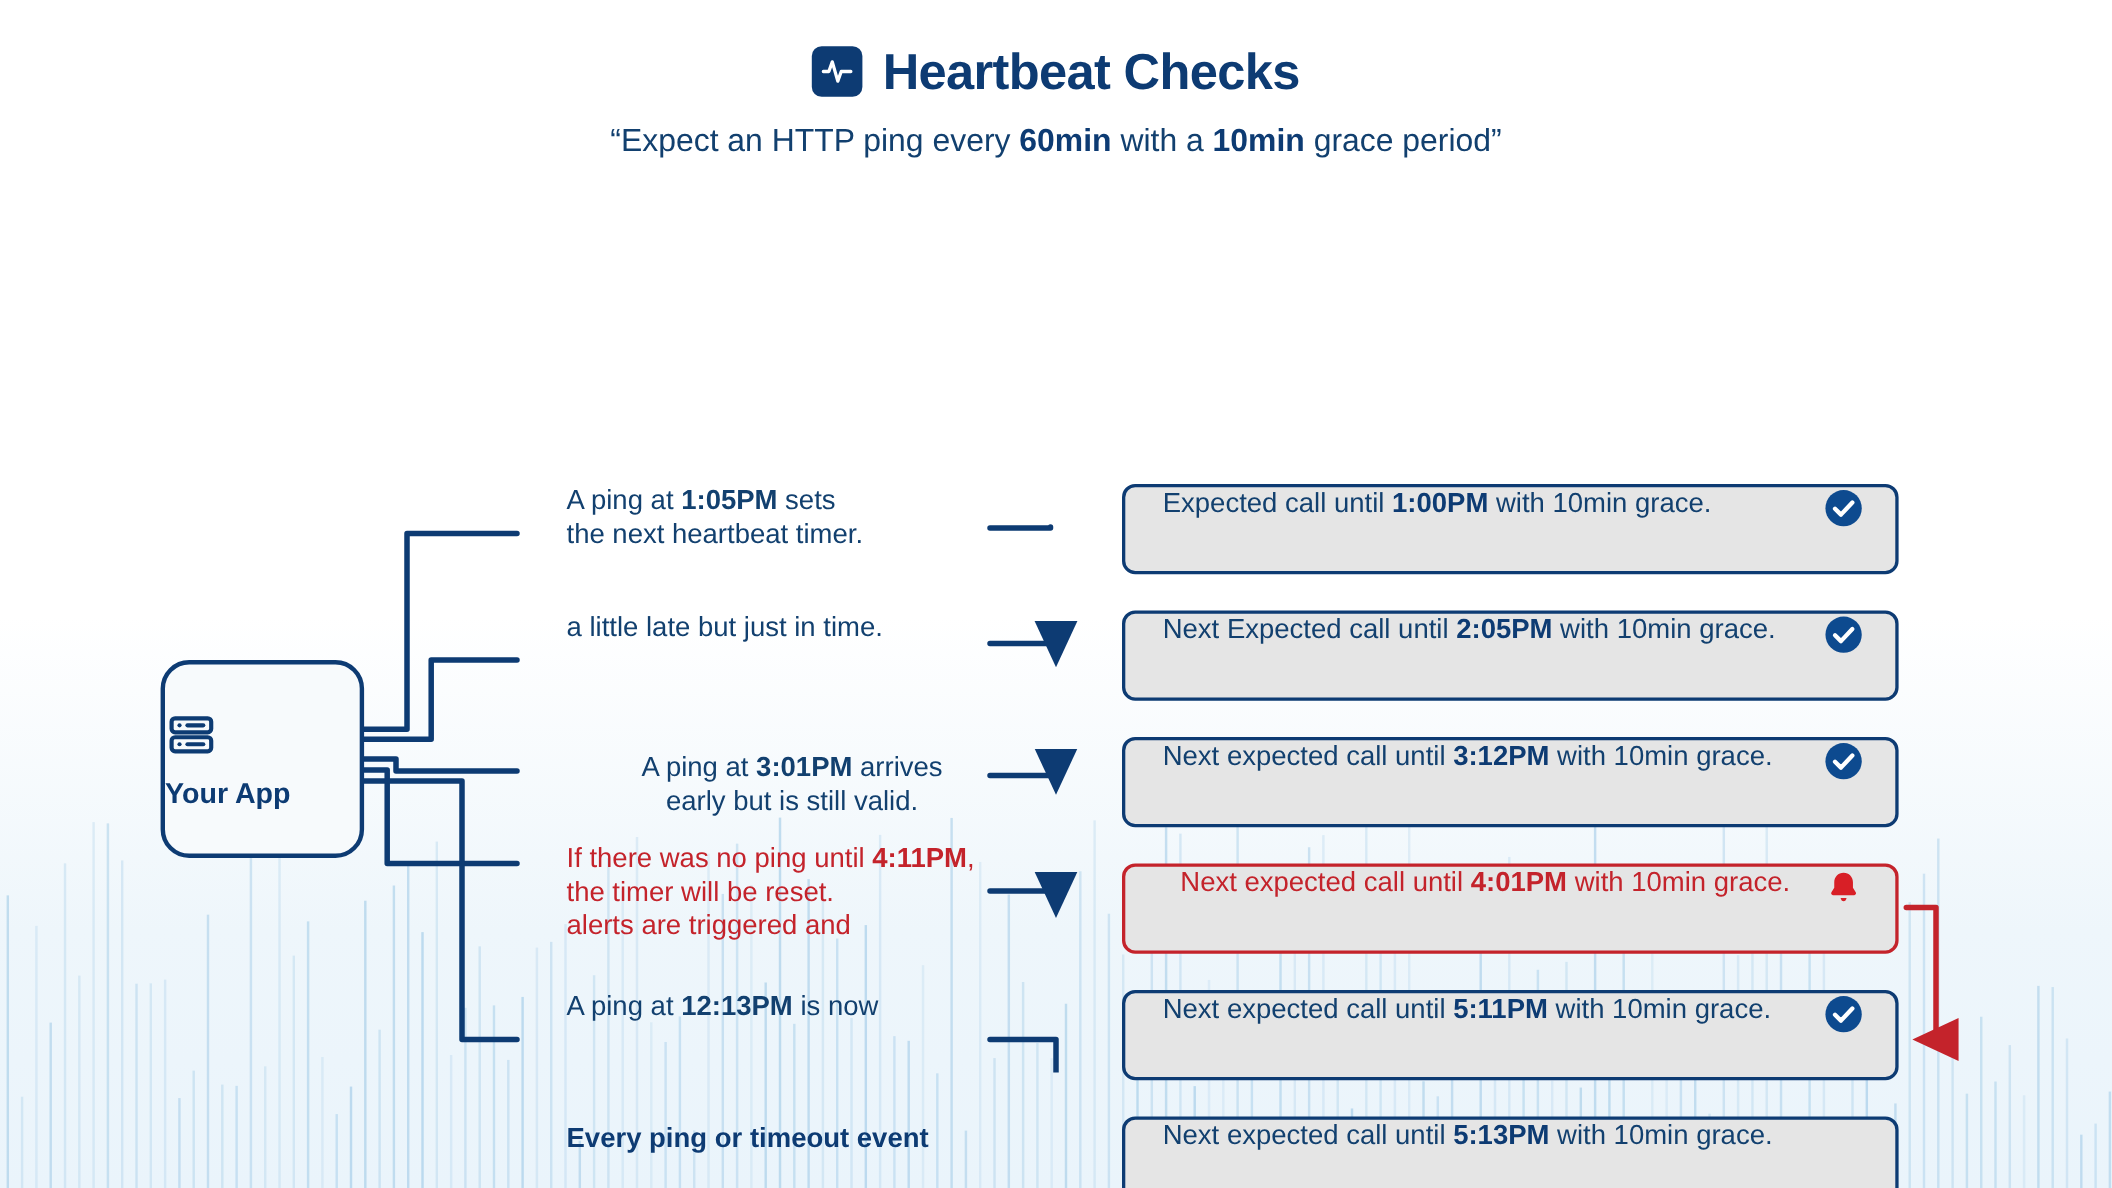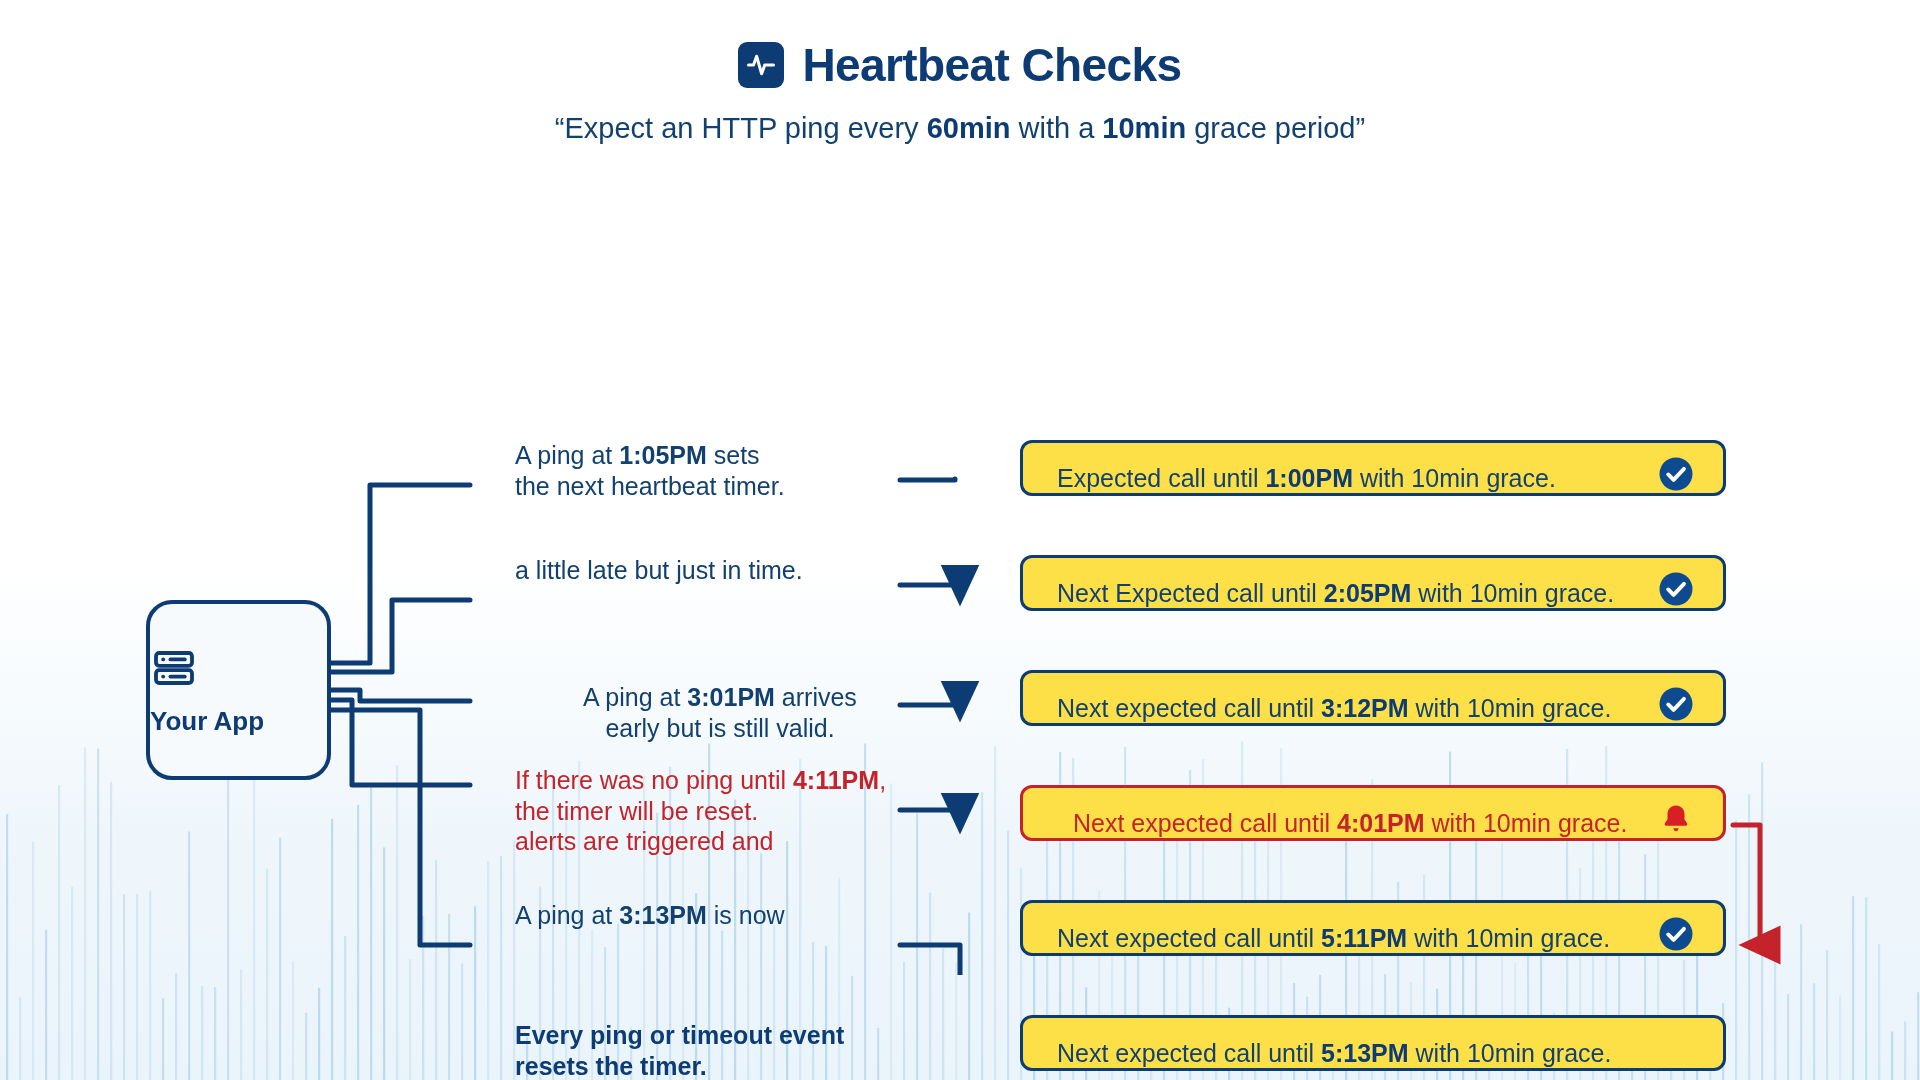--- a/index.html
+++ b/index.html
@@ -59,23 +59,23 @@
     width:410px;
   }
   .note b { font-weight:bold; }
   .note.alert { color:#c4232b; }
   .note.alert b { color:#c4232b; }
   .note.strong { font-weight:bold; color:#0d3b73; }
 
   
   .cards { position:absolute; left:1020px; top:0; width:706px; }
   .card {
-    position:absolute; left:0; width:706px; height:56px;
-    border:3px solid #0d3b73; border-radius:12px; background:#fde047;
-    display:flex; align-items:flex-end; padding:0 28px 0 34px;
+    position:absolute; left:0; width:706px; height:82px;
+    border:3px solid #0d3b73; border-radius:12px; background:#e5e5e5;
+    display:flex; align-items:flex-start; padding:0 28px 0 34px;
   }
   .card .card-text {
     font-size:25px; color:#12406f; flex:1 1 auto; white-space:nowrap;
   }
   .card .card-text b { font-weight:bold; color:#0d3b73; }
   .card.alert { border-color:#c4232b; }
   .card.alert .card-text { color:#c4232b;margin-left:16px; }
   .card.alert .card-text b { color:#c4232b; }
   .card-icon { flex:0 0 auto; width:38px; height:38px; display:flex; align-items:center; justify-content:center; }
 
@@ -306,25 +306,24 @@
       <div class="note" style="top: 537px; text-align: center;">
         <div><span>A ping at </span><b>3:01PM</b><span> arrives</span></div>
         <div>early but is still valid.</div>
       </div>
       <div class="note alert" style="top: 620px;">
         <div><span>If there was no ping until </span><b>4:11PM</b><span>,</span></div>
         <div>the timer will be reset.</div>
         <div>alerts are triggered and</div>
       </div>
       <div class="note" style="top: 755px;">
-        <div><span>A ping at </span><b>3:13PM</b><span> is now</span></div>
+        <div><span>A ping at </span><b>12:13PM</b><span> is now</span></div>
       </div>
       <div class="note strong" style="top: 875px;">
         <div><span>Every ping or timeout event</span></div>
-        <div>resets the timer.</div>
       </div>
     </div>
 
   <div class="cards">
       <div class="card" style="top: 295px;">
         <div class="card-text"><span>Expected call until </span><b>1:00PM</b><span> with 10min grace.</span></div>
         <span class="card-icon">
           <svg width="36" height="36" viewBox="0 0 24 24">
             <circle cx="12" cy="12" r="11" fill="#0d4a8f"></circle>
             <path d="M6.8 12.3 L10.4 15.9 L17.3 8.6" fill="none" stroke="#ffffff" stroke-width="2.6" stroke-linecap="round" stroke-linejoin="round"></path>

